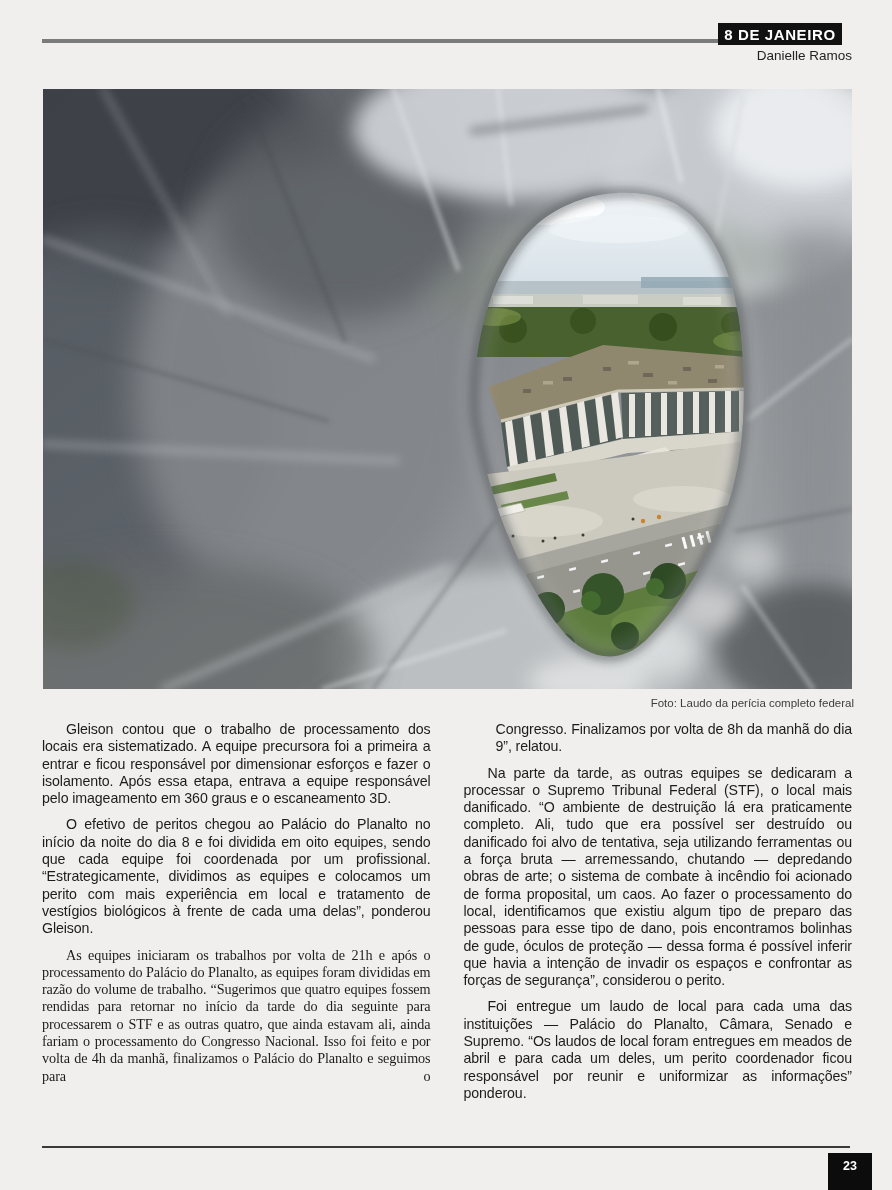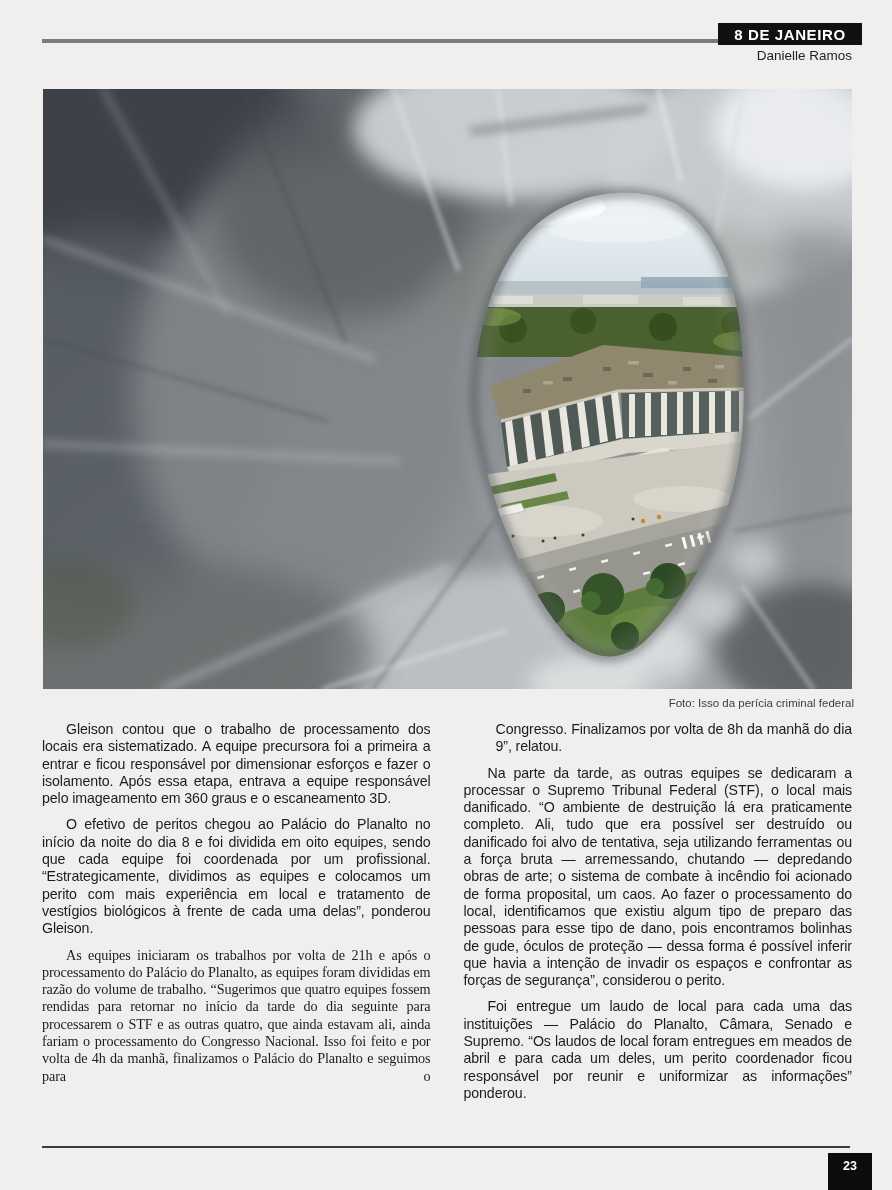--- a/index.html
+++ b/index.html
@@ -5,21 +5,21 @@
   html,body{margin:0;padding:0;}
   body{
     width:892px;height:1190px;position:relative;overflow:hidden;
     background:#f0efee;
     font-family:"Liberation Sans", sans-serif;
     -webkit-font-smoothing:antialiased;
   }
   
   .header-rule{position:absolute;left:42px;top:39px;width:678px;height:4px;background:#7b7b7b;}
   .header-box{
-    position:absolute;left:718px;top:23px;width:144px;height:22px;background:#111;
+    position:absolute;left:718px;top:23px;width:124px;height:22px;background:#111;
     color:#fff;font-weight:bold;font-size:15px;letter-spacing:.6px;
     display:flex;align-items:center;justify-content:center;white-space:nowrap;
   }
   .author{position:absolute;right:40px;top:48px;font-size:13.5px;color:#222;padding-left:12px;}
   
   figure.photo{position:absolute;left:43px;top:89px;width:809px;height:600px;margin:0;}
   figure.photo svg{display:block;}
   .caption{position:absolute;right:38px;top:697px;font-size:11.5px;color:#3d3d3d;}
   
   .columns{
@@ -253,21 +253,21 @@
         <rect x="474" y="535" width="14" height="7" rx="1.5" fill="#6b6d6a" transform="rotate(-15 481 538)"></rect>
       </g>
     </g>
 
     <g>
       <path d="M 432 330 C 426 255, 452 168, 498 132 C 534 104, 586 96, 626 112 C 664 128, 690 178, 697 240 C 704 302, 702 362, 686 412 C 670 460, 642 512, 602 552 C 576 576, 544 572, 518 540 C 488 503, 450 432, 432 330 Z" fill="none" stroke="#24282b" stroke-width="8" opacity="0.55" filter="url(#bM)"></path>
       <path d="M 432 330 C 426 255, 452 168, 498 132 C 534 104, 586 96, 626 112 C 664 128, 690 178, 697 240 C 704 302, 702 362, 686 412 C 670 460, 642 512, 602 552 C 576 576, 544 572, 518 540 C 488 503, 450 432, 432 330 Z" fill="none" stroke="#e7e9ea" stroke-width="14" opacity="0.25" filter="url(#bL)"></path>
     </g>
   </svg>
 </figure>
-<div class="caption">Foto: Isso da perícia criminal federal</div>
+<div class="caption">Foto: Laudo da perícia completo federal</div>
 
 <div class="columns">
   <div class="col">
     <p>Gleison contou que o trabalho de processamento dos locais era sistematizado. A equipe precursora foi a primeira a entrar e ficou responsável por dimensionar esforços e fazer o isolamento. Após essa etapa, entrava a equipe responsável pelo imageamento em 360 graus e o escaneamento 3D.</p>
     <p>O efetivo de peritos chegou ao Palácio do Planalto no início da noite do dia 8 e foi dividida em oito equipes, sendo que cada equipe foi coordenada por um profissional. “Estrategicamente, dividimos as equipes e colocamos um perito com mais experiência em local e tratamento de vestígios biológicos à frente de cada uma delas”, ponderou Gleison.</p>
     <p class="flow">As equipes iniciaram os trabalhos por volta de 21h e após o processamento do Palácio do Planalto, as equipes foram divididas em razão do volume de trabalho. “Sugerimos que quatro equipes fossem rendidas para retornar no início da tarde do dia seguinte para processarem o STF e as outras quatro, que ainda estavam ali, ainda fariam o processamento do Congresso Nacional. Isso foi feito e por volta de 4h da manhã, finalizamos o Palácio do Planalto e seguimos para o</p>
   </div>
   <div class="col">
     <p class="cont">Congresso. Finalizamos por volta de 8h da manhã do dia 9”, relatou.</p>
     <p>Na parte da tarde, as outras equipes se dedicaram a processar o Supremo Tribunal Federal (STF), o local mais danificado. “O ambiente de destruição lá era praticamente completo. Ali, tudo que era possível ser destruído ou danificado foi alvo de tentativa, seja utilizando ferramentas ou a força bruta — arremessando, chutando — depredando obras de arte; o sistema de combate à incêndio foi acionado de forma proposital, um caos. Ao fazer o processamento do local, identificamos que existiu algum tipo de preparo das pessoas para esse tipo de dano, pois encontramos bolinhas de gude, óculos de proteção — dessa forma é possível inferir que havia a intenção de invadir os espaços e confrontar as forças de segurança”, considerou o perito.</p>

